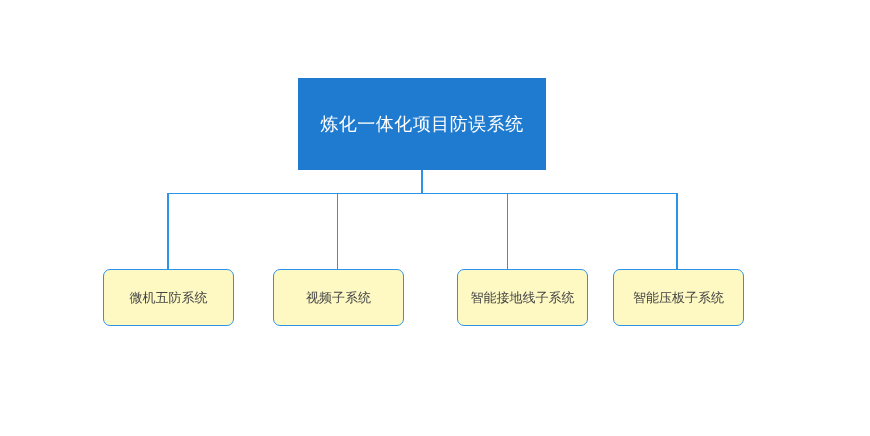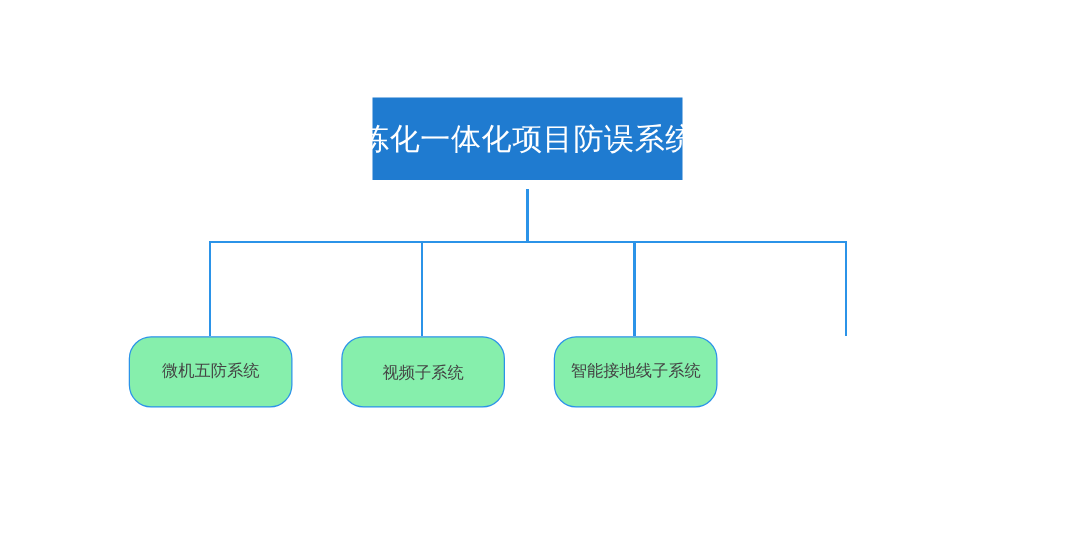--- a/index.html
+++ b/index.html
@@ -32,40 +32,40 @@
     box-sizing: border-box;
     display: flex;
     align-items: center;
     justify-content: center;
     text-align: center;
   }
   .node-root {
     left: 298px;
     top: 78px;
     width: 248px;
-    height: 66px;
+    height: 92px;
     background: #1f7bd0;
     color: #ffffff;
-    font-size: 24px;
+    font-size: 18px;
     letter-spacing: 0.5px;
     border: 0;
   }
   .node-child {
     width: 131px;
     height: 57px;
     top: 269px;
-    background: #86efac;
+    background: #fef9c3;
     border: 1.6px solid #2b93e8;
-    border-radius: 18px;
+    border-radius: 7px;
     color: #444444;
     font-size: 13px;
   }
   .child-0 { left: 103px; }
   .child-1 { left: 273px; font-family: Liberation Serif, serif; }
-  .child-2 { left: 443px; }
+  .child-2 { left: 457px; }
   .child-3 { left: 613px; }
   .node-label {
     display: block;
     line-height: 1.2;
     white-space: nowrap;
   }
 </style>
 </head>
 <body>
 
@@ -91,14 +91,17 @@
   </div>
 
   <div class="node node-child child-1">
     <span class="node-label">视频子系统</span>
   </div>
 
   <div class="node node-child child-2">
     <span class="node-label">智能接地线子系统</span>
   </div>
 
+  <div class="node node-child child-3">
+    <span class="node-label">智能压板子系统</span>
+  </div>
 
 </div>
 
 </body></html>

